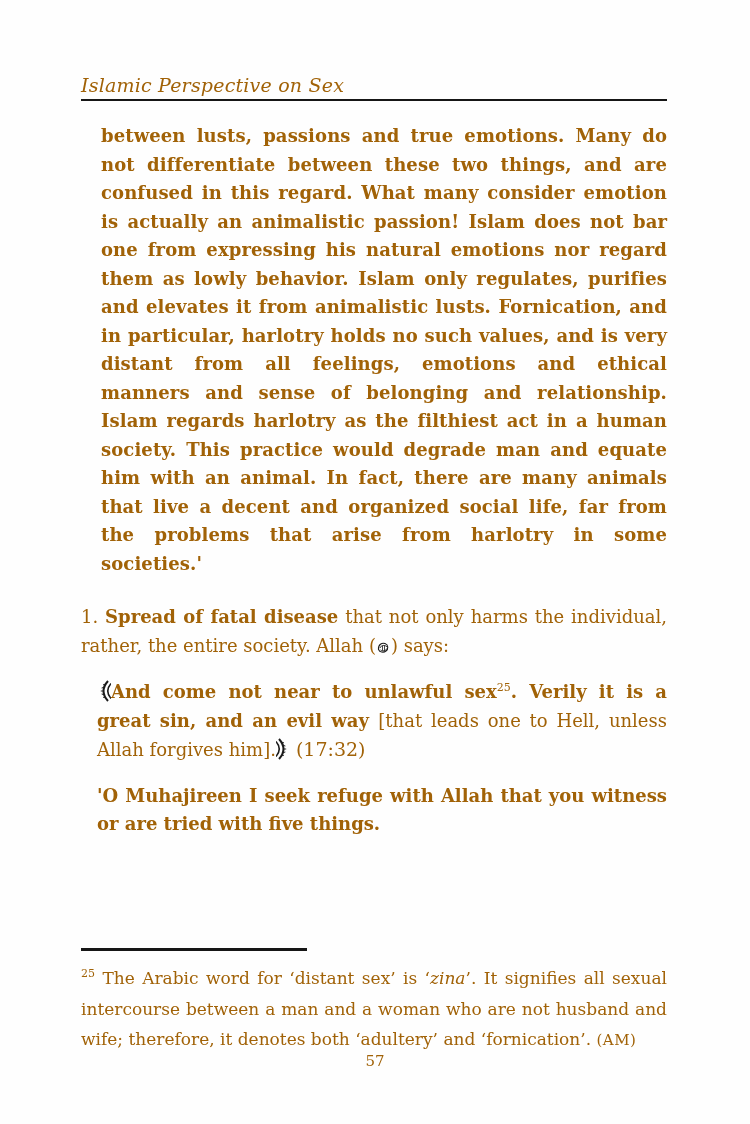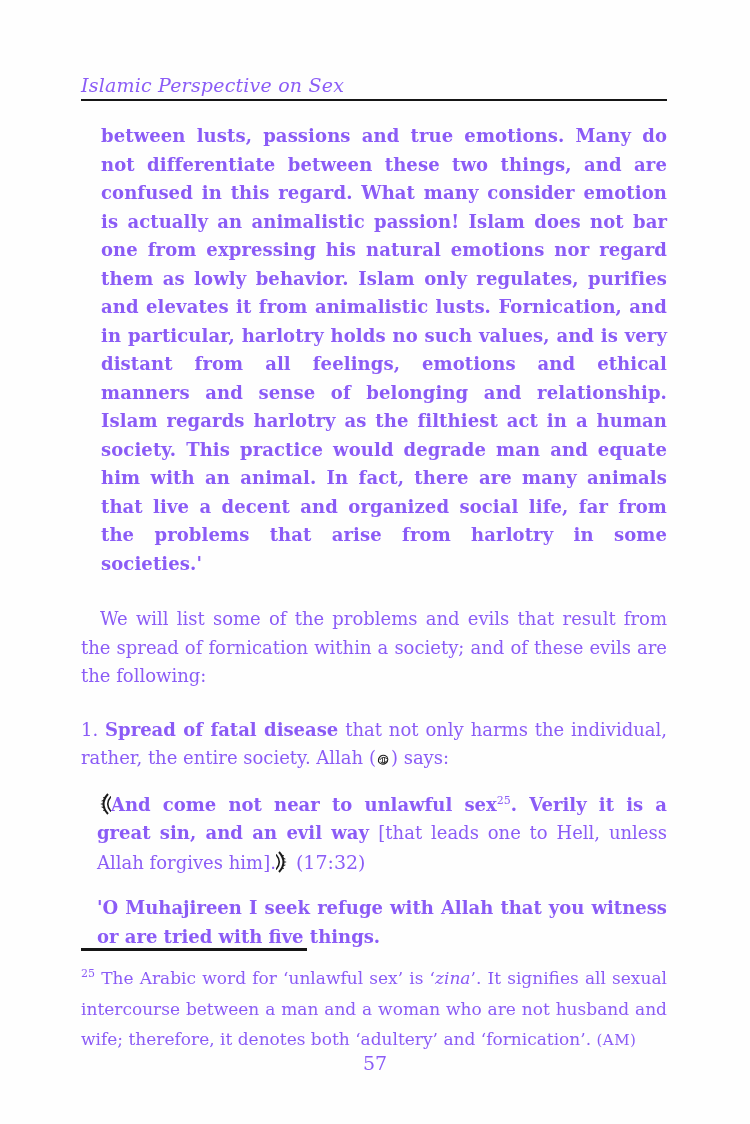--- a/index.html
+++ b/index.html
@@ -5,21 +5,21 @@
   html, body { margin: 0; padding: 0; }
   body {
     width: 750px; height: 1124px;
     background: #f2f2f2;
     font-family: "DejaVu Serif", "Liberation Serif", serif;
   }
   .page {
     position: relative;
     width: 750px; height: 1124px;
     background: #fefefe;
-    color: #8b5cf6;
+    color: #a16207;
     overflow: hidden;
   }
   .content {
     position: absolute;
     left: 81px; right: 83px; top: 74px;
   }
   .header {
     font-style: italic;
     font-size: 19px;
     letter-spacing: 0.2px;
@@ -75,21 +75,21 @@
     line-height: 30.5px;
     text-align: justify;
   }
   .footnote-text .italic { font-style: italic; }
   .fn-source { font-size: 15px; letter-spacing: 0.5px; }
   .page-number {
     position: absolute;
     left: 0; right: 0;
     top: 1052px;
     text-align: center;
-    font-size: 19px;
+    font-size: 15px;
   }
   .glyph-icon {
     display: inline-block;
     vertical-align: -3px;
   }
   .glyph-icon svg { display: block; }
   .bracket-icon {
     display: inline-block;
     vertical-align: -4px;
   }
@@ -101,21 +101,20 @@
 <div class="page">
 
   <div class="content">
 
     <div class="header">
       <span>Islamic Perspective on Sex</span>
     </div>
 
     <p class="para opening-quote">between lusts, passions and true emotions. Many do not differentiate between these two things, and are confused in this regard. What many consider emotion is actually an animalistic passion! Islam does not bar one from expressing his natural emotions nor regard them as lowly behavior. Islam only regulates, purifies and elevates it from animalistic lusts. Fornication, and in particular, harlotry holds no such values, and is very distant from all feelings, emotions and ethical manners and sense of belonging and relationship. Islam regards harlotry as the filthiest act in a human society. This practice would degrade man and equate him with an animal. In fact, there are many animals that live a decent and organized social life, far from the problems that arise from harlotry in some societies.'</p>
 
-    <p class="para intro-para">We will list some of the problems and evils that result from the spread of fornication within a society; and of these evils are the following:</p>
 
     <p class="para item-para"><span>1. </span><b>Spread of fatal disease</b><span> that not only harms the individual, rather, the entire society. Allah (</span><span class="glyph-icon"><svg width="15" height="15" viewBox="0 0 15 15" fill="none" stroke="#1b1b1b">
             <path d="M2.5 9.5 C2 4.5 6 2.5 9 3.5 C12.5 4.7 12.5 9 10 11 C7.5 13 3.5 12 2.8 9.8 Z" stroke-width="1.1"></path>
             <path d="M4 8 C5 5 9 4.5 11 7" stroke-width="0.9"></path>
             <path d="M4.5 10 C7 11.5 10 10.5 11 8.5" stroke-width="0.9"></path>
             <path d="M6.5 6 L6.5 10.5 M8.5 5.5 L8.5 10.8" stroke-width="0.8"></path>
           </svg></span><span>) says:</span></p>
 
     <p class="para quran-quote"><span class="bracket-icon"><svg width="14" height="22" viewBox="0 0 14 22" fill="none" stroke="#1b1b1b">
             <path d="M11 1 Q2 11 11 21" stroke-width="2"></path>
@@ -127,18 +126,18 @@
             <path d="M5 4 L8 4.8 M6.5 7 L9.4 8 M7.2 11 L10.2 11 M6.5 15 L9.4 14 M5 18 L8 17.2" stroke-width="0.9"></path>
           </svg></span><span class="verse-ref">  (17:32)</span></p>
 
 
     <p class="para hadith-quote"><span>'O </span><span class="italic">Muhajireen</span><span> I seek refuge with Allah that you witness or are tried with five things.</span></p>
 
   </div>
 
   <div class="footnote-area">
     <div class="footnote-rule"></div>
-    <p class="footnote-text" style="margin:0"><sup class="fn-ref">25</sup><span> The Arabic word for ‘unlawful sex’ is ‘</span><span class="italic">zina</span><span>’. It signifies all sexual intercourse between a man and a woman who are not husband and wife; therefore, it denotes both ‘adultery’ and ‘fornication’. </span><span class="fn-source">(AM)</span></p>
+    <p class="footnote-text" style="margin:0"><sup class="fn-ref">25</sup><span> The Arabic word for ‘distant sex’ is ‘</span><span class="italic">zina</span><span>’. It signifies all sexual intercourse between a man and a woman who are not husband and wife; therefore, it denotes both ‘adultery’ and ‘fornication’. </span><span class="fn-source">(AM)</span></p>
   </div>
 
   <div class="page-number">57</div>
 
 </div>
 
 </body></html>

